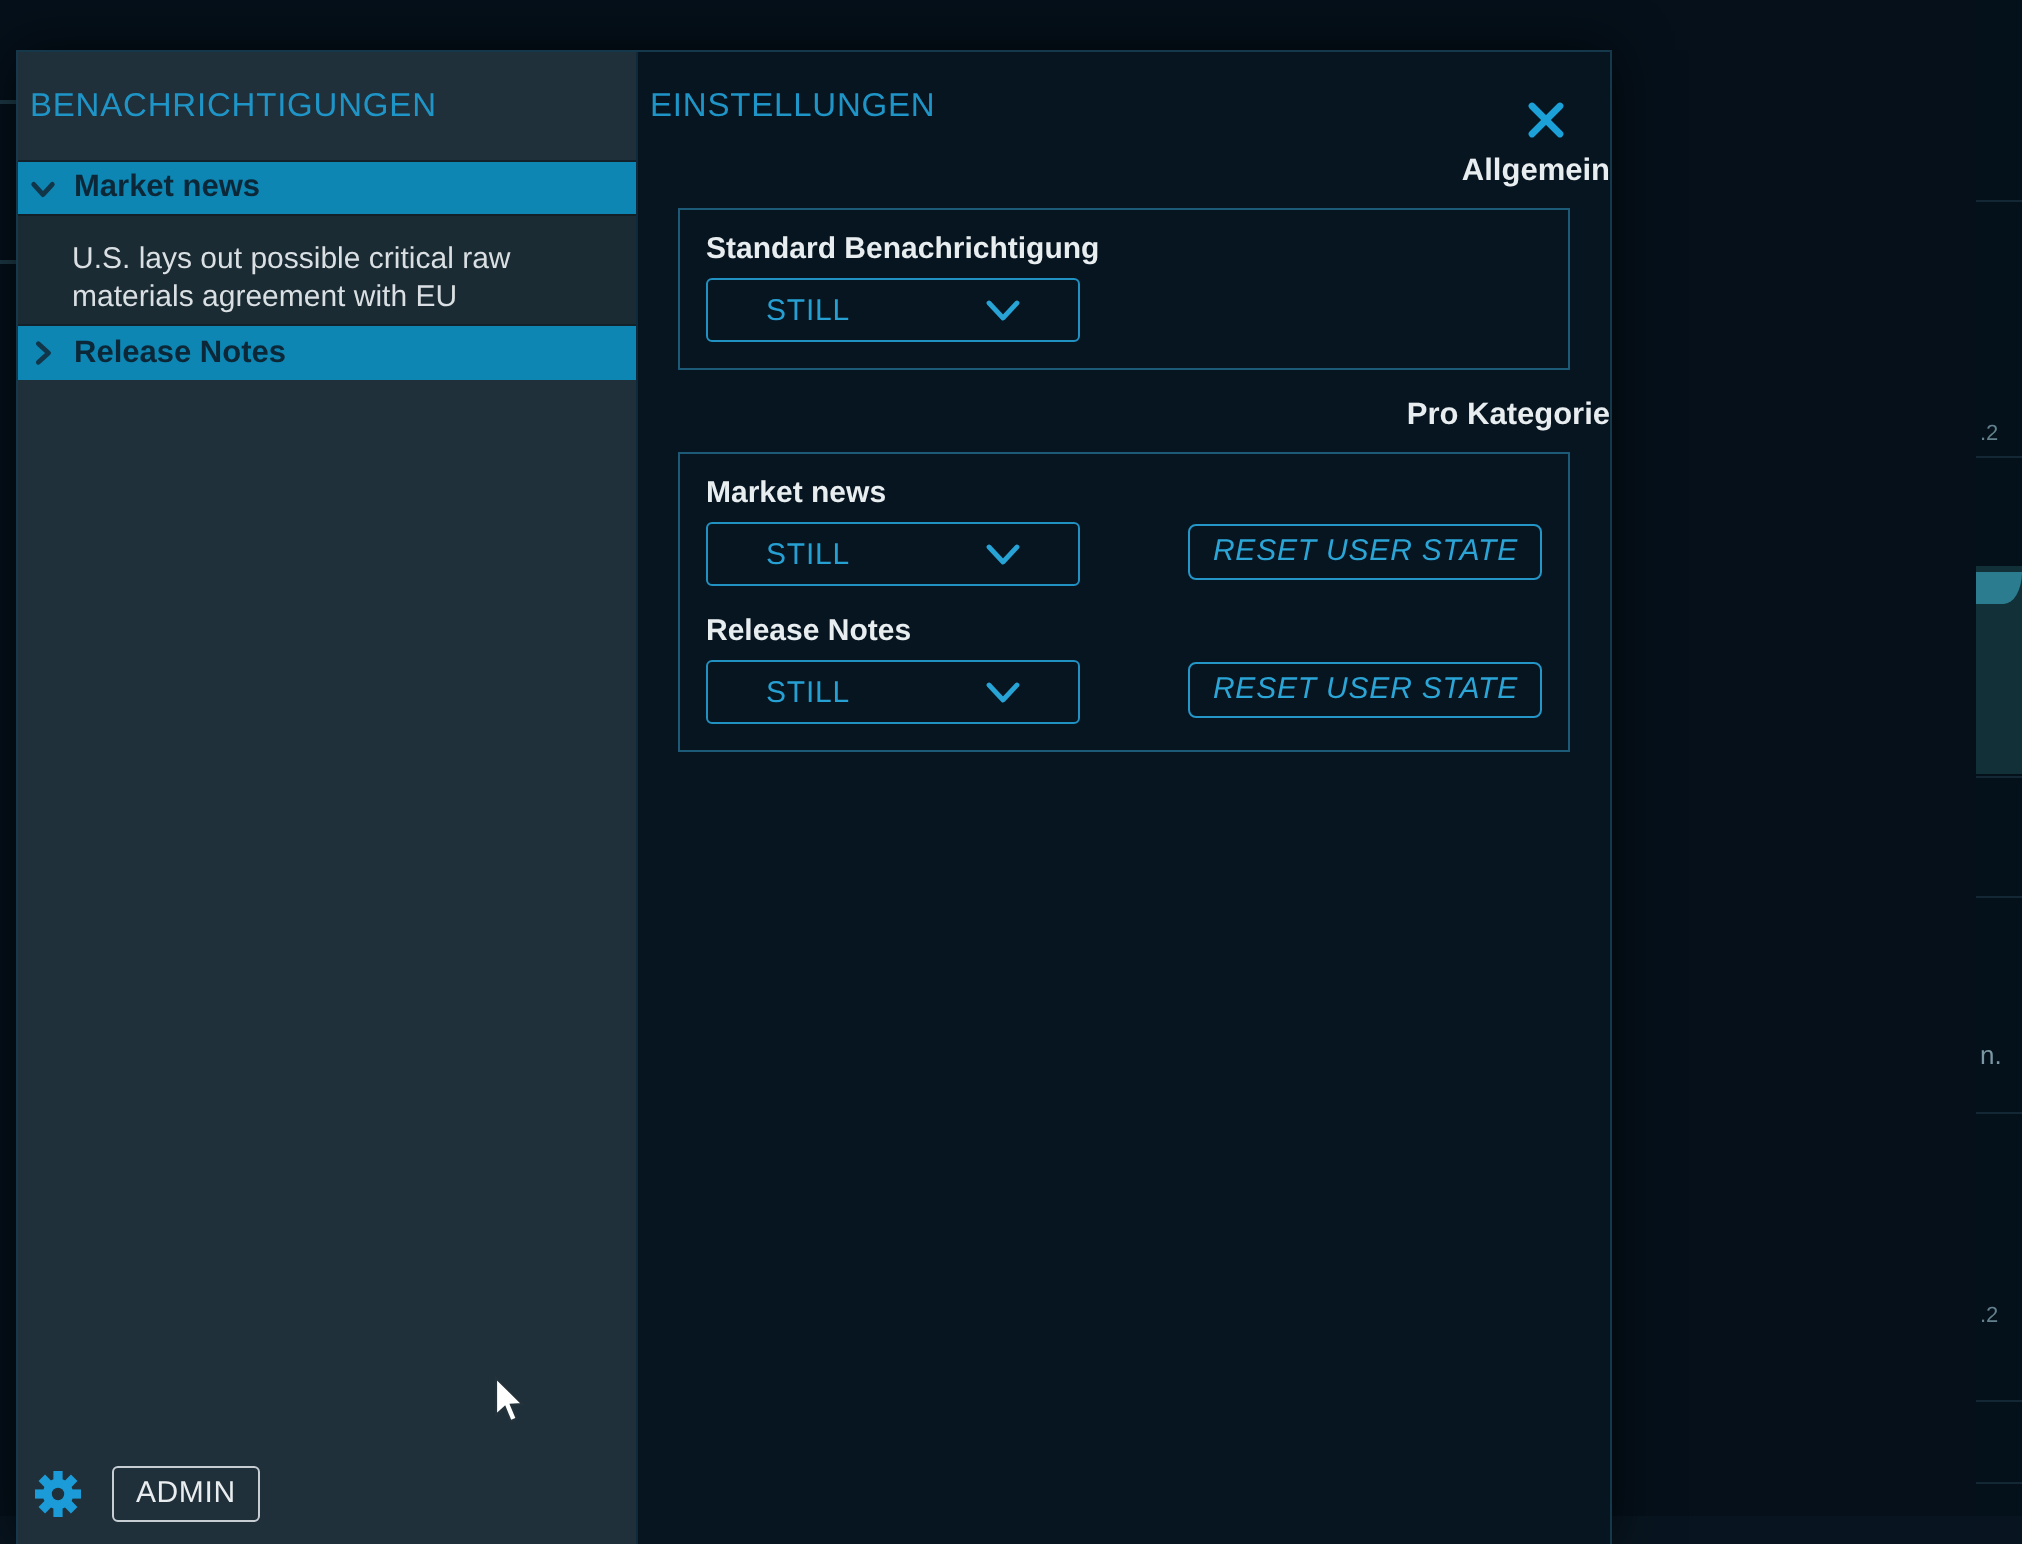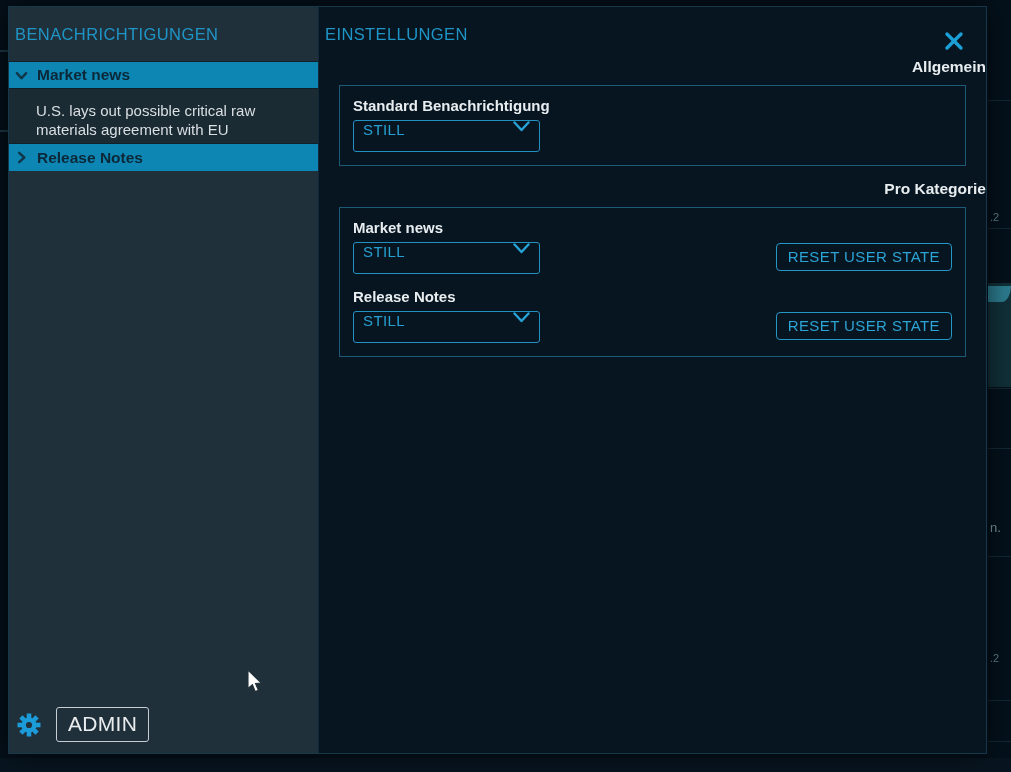--- a/index.html
+++ b/index.html
@@ -14,21 +14,21 @@
   .bg-right-strip{left:988px;top:0;width:23px;height:772px;background:#04111b;}
   .bg-divider{position:absolute;left:0;width:23px;height:1px;background:#132834;}
   .bg-axis-text{position:absolute;left:2px;color:#63808d;font-size:11px;}
   .bg-teal-block{position:absolute;left:0;width:23px;top:283px;height:104px;background:#113038;}
   .bg-teal-crest{position:absolute;left:0;width:23px;top:286px;height:16px;background:#2c7c8f;border-radius:0 0 40% 0 / 0 0 100% 0;}
   .bg-left-line{position:absolute;left:0;width:8px;height:2px;background:#1d3a47;}
   .bg-bottom{position:absolute;left:0;top:758px;width:1011px;height:14px;background:#081520;}
 
   
   .modal{
-    position:absolute;left:8px;top:6px;width:979px;height:748px;
+    position:absolute;left:8px;top:25px;width:798px;height:748px;
     border:1px solid #15394b;box-sizing:border-box;display:flex;
     box-shadow:0 0 26px rgba(0,0,0,.65);
     background:#a21caf;
   }
   .left-panel{
     width:309px;min-width:309px;background:#20303a;position:relative;
   }
   .panel-title{
     color:#1f95c7;font-size:16.5px;letter-spacing:.4px;
     padding:18px 0 0 6px;font-weight:400;
@@ -44,50 +44,50 @@
   .news-item{
     padding:12px 10px 4px 27px;font-size:15px;line-height:19px;
     color:#d9dfe3;background:#1b2b33;border-top:1px solid #121f27;cursor:pointer;
   }
   .news-item.selected{background:#1d5878;color:#eef3f6;}
   .left-footer{
     position:absolute;bottom:11px;left:7px;display:flex;align-items:center;gap:14px;
   }
   .admin-btn{
     border:1px solid #c7ced3;border-radius:3px;background:transparent;
-    color:#e9edef;font-size:21px;padding:4px 11px 5px 11px;cursor:pointer;
+    color:#e9edef;font-size:15px;padding:4px 11px 5px 11px;cursor:pointer;
     font-family:inherit;letter-spacing:.3px;
   }
   
   .right-panel{
     flex:1;background:#071520;position:relative;
     border-left:1px solid #10293a;
   }
   .right-panel .panel-title{}
   .close-btn{position:absolute;top:24px;right:22px;width:20px;height:20px;cursor:pointer;}
   .section-heading{
     color:#e8edf0;font-weight:700;font-size:15.5px;margin:14px 0 0 20px;text-align:right;
   }
   .group-box{
     border:1px solid #1d5a78;margin:9px 20px 0 20px;
     padding:9px 13px 13px 13px;
   }
   .field-label{color:#e8edf0;font-weight:700;font-size:15px;margin:2px 0 6px 0;}
   .dropdown{
     width:187px;height:32px;border:1px solid #2191c2;border-radius:3px;
-    display:flex;justify-content:space-between;
-    padding:0 9px;box-sizing:border-box;cursor:pointer;background:transparent;
+    display:flex;align-items:center;justify-content:space-between;
+    padding:0 29px;box-sizing:border-box;cursor:pointer;background:transparent;
   }
   .dropdown .dd-value{color:#26a0d2;font-size:15px;letter-spacing:.4px;}
   .dd-chev{width:17px;height:11px;}
   .per-cat-row{display:flex;align-items:flex-end;justify-content:space-between;}
   .reset-btn{
     border:1px solid #2496c8;border-radius:4px;background:transparent;
     color:#2ba4d6;font-size:15px;letter-spacing:.4px;padding:4px 11px 5px 11px;
-    cursor:pointer;font-family:inherit;margin-bottom:3px;
+    cursor:pointer;font-family:inherit;margin-bottom:3px;font-style:italic;
   }
   .mt-sep{height:12px;}
   
   .cursor{position:absolute;left:238px;top:662px;pointer-events:none;}
 </style>
 </head>
 <body>
 
 <div class="bg-frag bg-right-strip">
   <div class="bg-divider" style="top:100px"></div>

